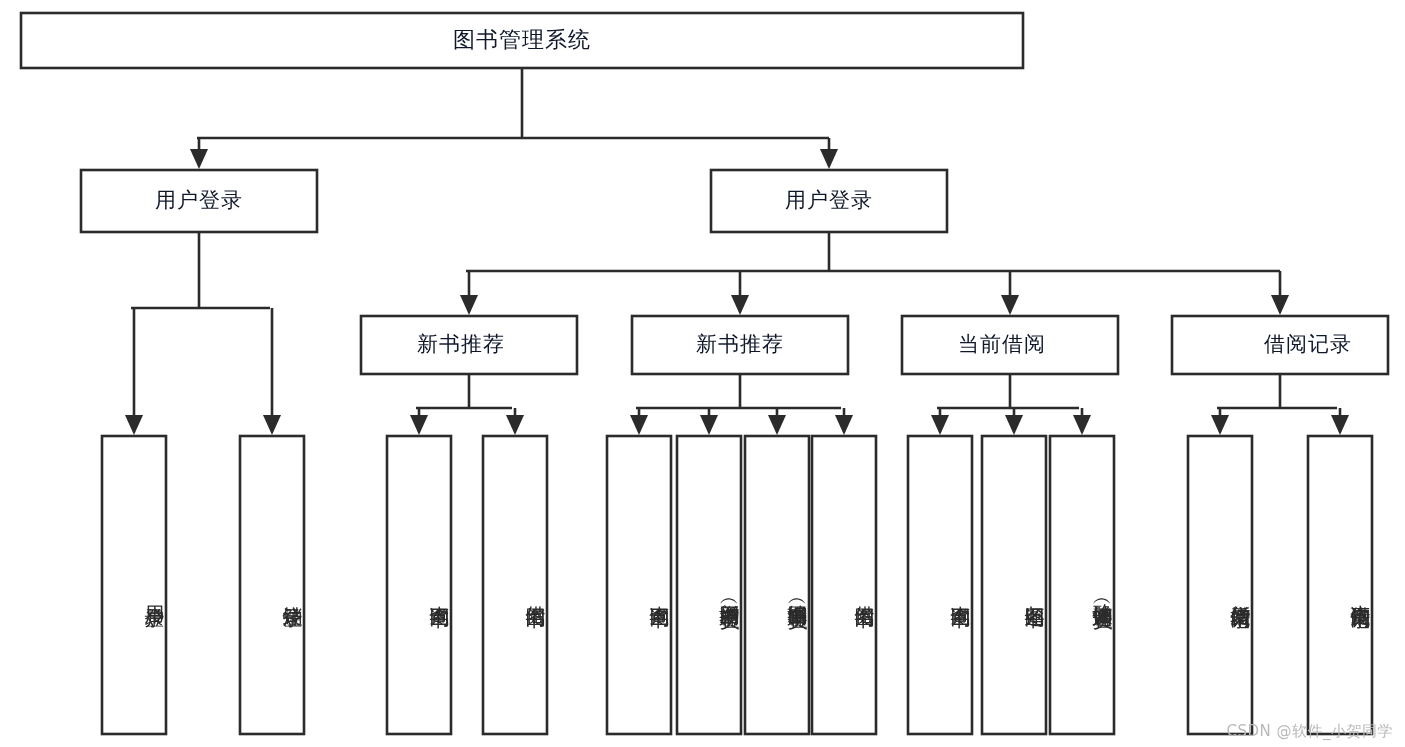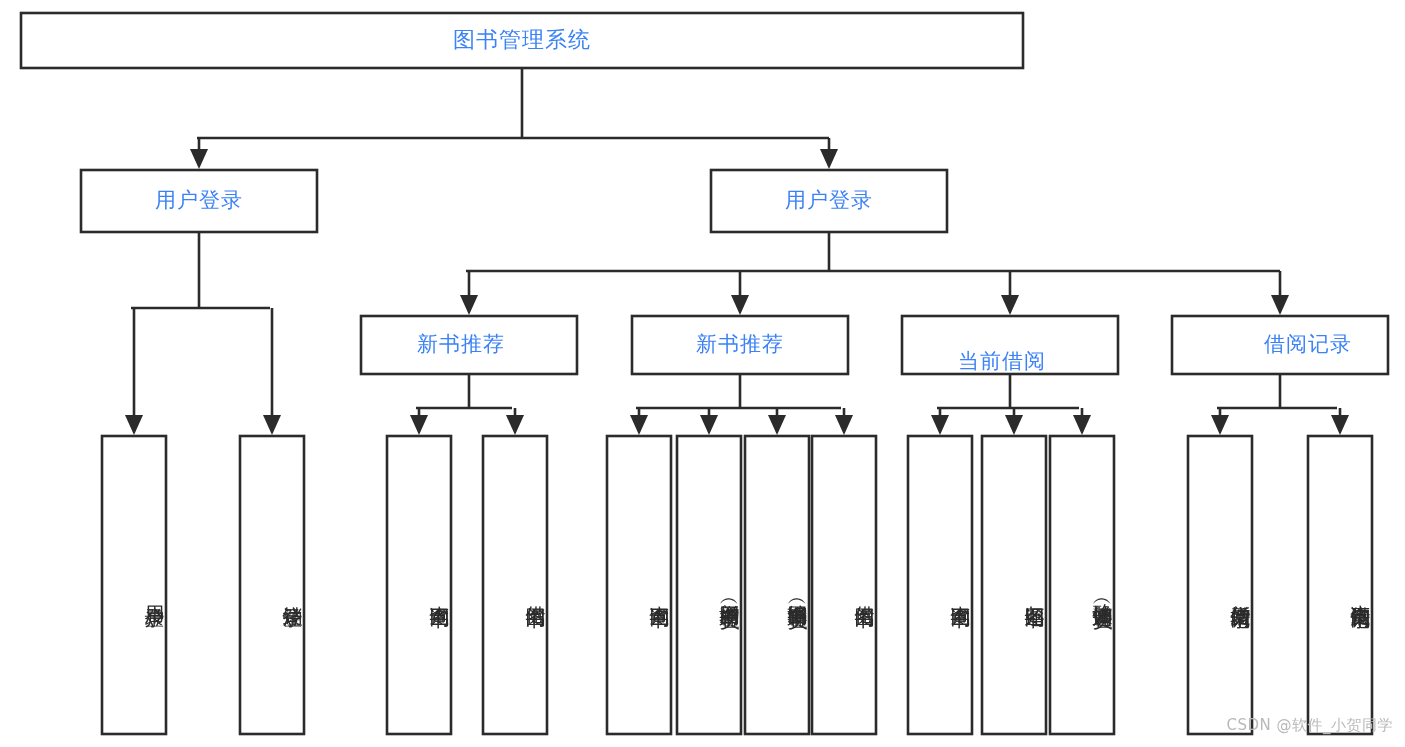--- a/index.html
+++ b/index.html
@@ -7,33 +7,33 @@
     font-family:"DejaVu Sans","Liberation Sans",sans-serif;
     width:1405px;height:747px;overflow:hidden;position:relative;
   }
   #diagram-root{position:relative;width:1405px;height:747px;}
   svg#flow{position:absolute;left:0;top:0;width:1405px;height:747px;display:block;}
   .nodebox{fill:#ffffff;stroke:#2b2b2b;stroke-width:2.6;}
   .connector{stroke:#2b2b2b;stroke-width:2.6;fill:none;stroke-linecap:butt;}
   .arrowhead{fill:#2b2b2b;stroke:none;}
   .h-label{
     position:absolute;display:flex;align-items:center;justify-content:center;
-    color:#3b82f6;font-size:21px;line-height:1.1;letter-spacing:1px;
+    color:#0f172a;font-size:21px;line-height:1.1;letter-spacing:1px;
     text-align:center;white-space:nowrap;pointer-events:none;
   }
   .h-label.title{font-size:22px;}
   .v-label{
     position:absolute;display:flex;align-items:flex-start;justify-content:center;
     color:#2b2b2b;font-size:20px;line-height:1.18;letter-spacing:1px;
     writing-mode:vertical-rl;text-orientation:upright;
     -webkit-writing-mode:vertical-rl;
     pointer-events:none;
   }
   #watermark{
-    position:absolute;right:12px;bottom:12px;
+    position:absolute;right:12px;bottom:6px;
     color:#b9b9b9;font-size:15px;letter-spacing:.5px;
     white-space:nowrap;user-select:none;
   }
 </style>
 </head>
 <body>
 
 <div id="diagram-root">
 
   <svg id="flow" viewBox="0 0 1405 747">
@@ -114,21 +114,21 @@
         <rect x="1308" y="436" width="64" height="298" class="nodebox"></rect>
       </g>
   </svg>
 
   <div id="labels-layer">
       <div class="h-label title" style="left: 21px; top: 13px; width: 1002px; height: 55px;">图书管理系统</div>
       <div class="h-label" style="left: 81px; top: 170px; width: 236px; height: 62px;">用户登录</div>
       <div class="h-label" style="left: 711px; top: 170px; width: 236px; height: 62px;">用户登录</div>
       <div class="h-label" style="left: 353px; top: 316px; width: 216px; height: 58px;">新书推荐</div>
       <div class="h-label" style="left: 632px; top: 316px; width: 216px; height: 58px;">新书推荐</div>
-      <div class="h-label" style="left: 902px; top: 316px; width: 200px; height: 58px; margin-top: 17px;">当前借阅</div>
+      <div class="h-label" style="left: 902px; top: 316px; width: 200px; height: 58px;">当前借阅</div>
       <div class="h-label" style="left: 1200px; top: 316px; width: 216px; height: 58px;">借阅记录</div>
       <div class="v-label" style="left: 102px; top: 436px; width: 64px; height: 298px; padding-top: 14px; box-sizing: border-box;">用户登录</div>
       <div class="v-label" style="left: 240px; top: 436px; width: 64px; height: 298px; padding-top: 14px; box-sizing: border-box;">注销登录</div>
       <div class="v-label" style="left: 387px; top: 436px; width: 64px; height: 298px; padding-top: 14px; box-sizing: border-box;">查询图书</div>
       <div class="v-label" style="left: 483px; top: 436px; width: 64px; height: 298px; padding-top: 14px; box-sizing: border-box;">借阅图书</div>
       <div class="v-label" style="left: 607px; top: 436px; width: 64px; height: 298px; padding-top: 14px; box-sizing: border-box;">查询图书</div>
       <div class="v-label" style="left: 677px; top: 436px; width: 64px; height: 298px; padding-top: 14px; box-sizing: border-box;">新增图书（管理员）</div>
       <div class="v-label" style="left: 745px; top: 436px; width: 64px; height: 298px; padding-top: 14px; box-sizing: border-box;">编辑图书（管理员）</div>
       <div class="v-label" style="left: 812px; top: 436px; width: 64px; height: 298px; padding-top: 14px; box-sizing: border-box;">借阅图书</div>
       <div class="v-label" style="left: 908px; top: 436px; width: 64px; height: 298px; padding-top: 14px; box-sizing: border-box;">查询图书</div>

